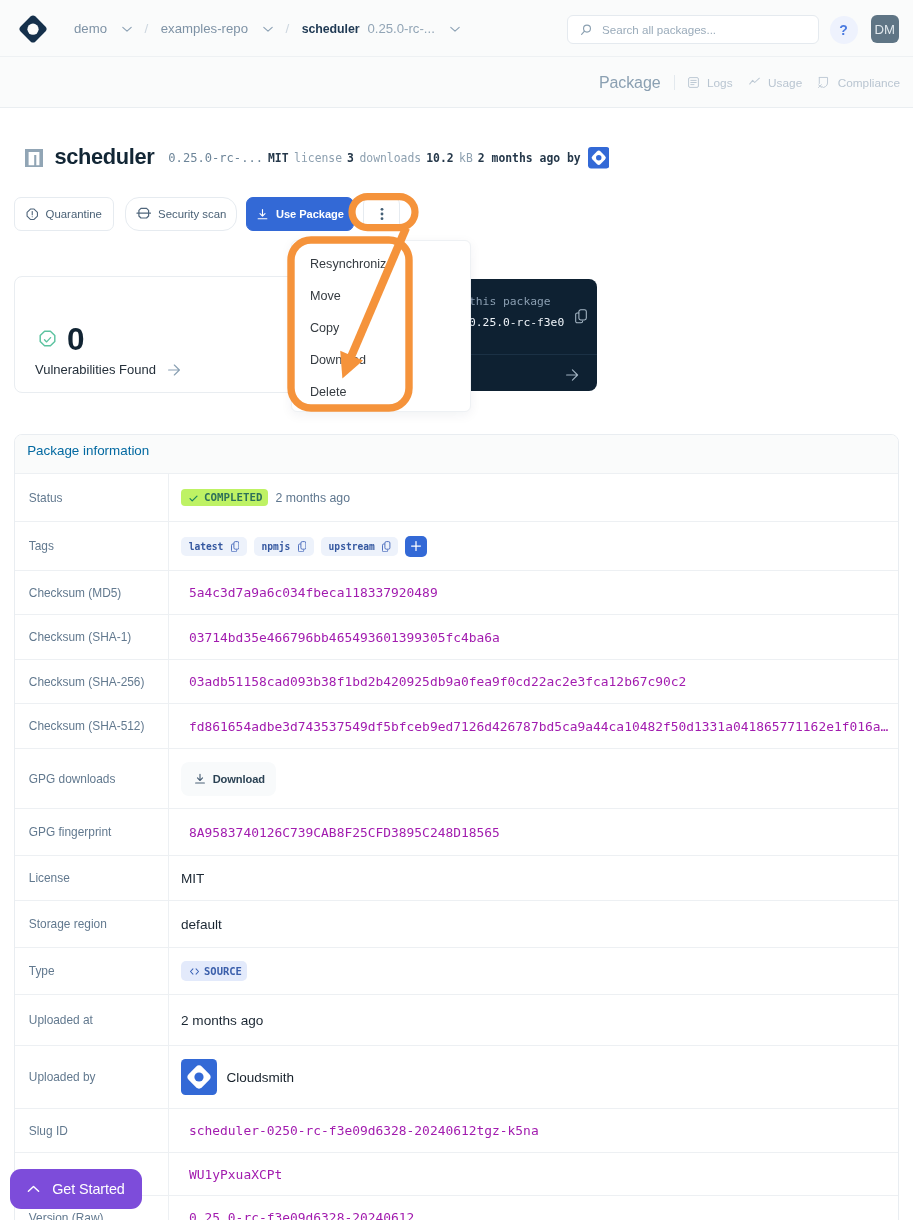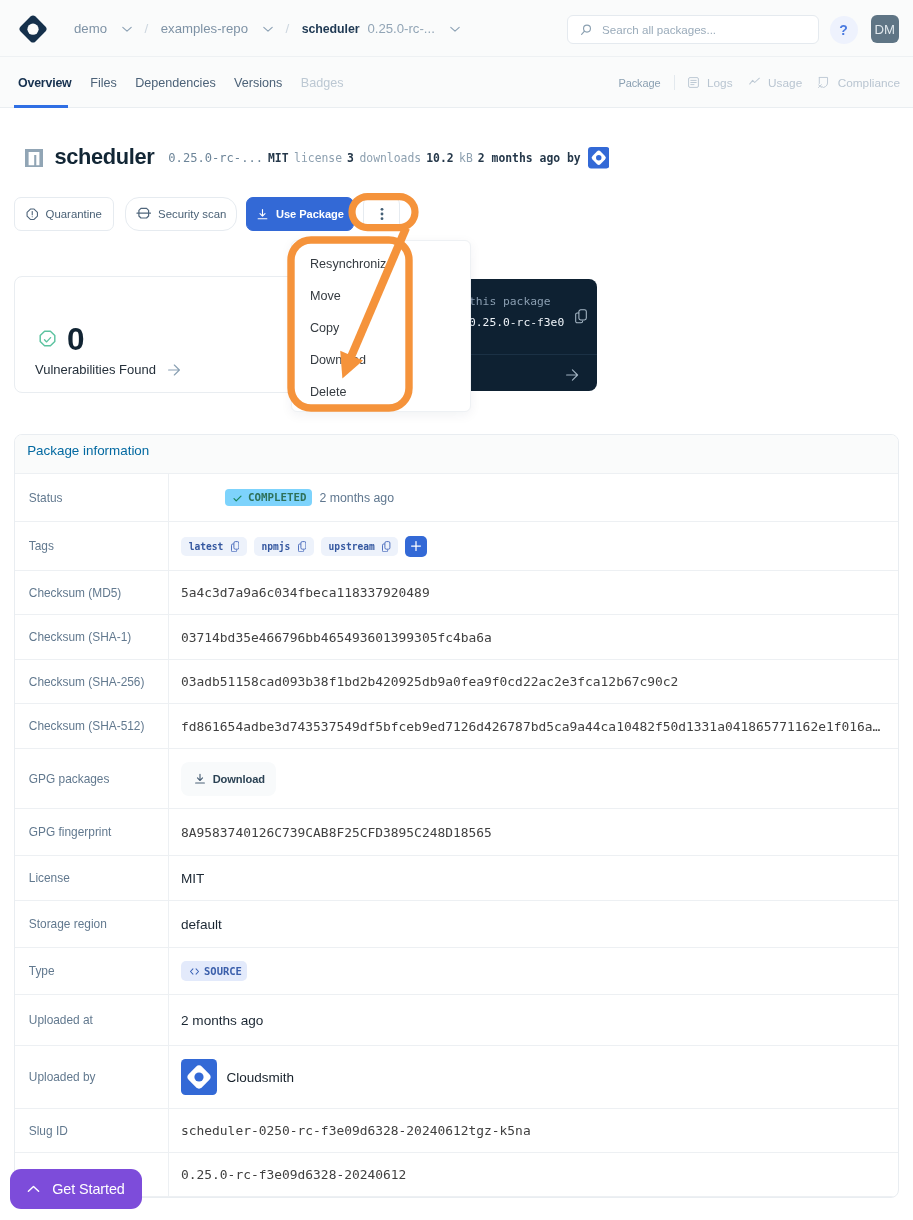--- a/index.html
+++ b/index.html
@@ -40,21 +40,21 @@
   .tabs-left { position:absolute; left:14px; top:0; height:51px; display:flex; align-items:center; }
   .tab { font-size:12.6px; color:#4c6278; padding:0 9.2px; height:51px; display:flex; align-items:center;
          white-space:nowrap; }
   .tab:first-child { padding-left:4px; padding-right:9.5px; }
   .tab.active { color:#16314f; font-weight:700; font-size:12.4px; letter-spacing:-.2px; position:relative; }
   .tab.active::after { content:""; position:absolute; left:0; bottom:0; width:54px; height:3px; background:#2f6fe4; }
   .tab.disabled { color:#bcc8d3; }
   .tabs-right { position:absolute; right:5px; top:0; height:51px; display:flex; align-items:center; }
   .rtab { font-size:11.8px; color:#b9c5d1; display:flex; align-items:center; padding:0 8px;
           white-space:nowrap; }
-  .rtab.on { color:#8ba0b2; font-weight:400; font-size:11px; letter-spacing:-.1px; }
+  .rtab.on { color:#8ba0b2; font-weight:400; font-size:16px; letter-spacing:-.1px; }
   .ri { display:inline-flex; margin-right:8.5px; }
   .rdiv { width:1px; height:15px; background:#e3e9ee; margin:0 5px; }
   .ri { width:11px; }
 
   
   .titlerow { position:absolute; left:25px; top:143px; display:flex; align-items:center; height:28px; }
   .pkgicon { display:inline-flex; margin-right:11.5px; position:relative; top:0.5px; }
   .pkgname { margin:0; font-size:21.8px; font-weight:700; color:#122635; letter-spacing:-.35px;
              line-height:28px; }
   .pkgver { margin-left:14px; font-size:12.1px; color:#6d8599; letter-spacing:0; position:relative; top:1px; }
@@ -102,25 +102,25 @@
   
   .infocard { position:absolute; left:14px; top:434px; width:885px; background:#fff;
               border:1px solid #e9edf1; border-radius:8px; overflow:hidden; }
   .infohead { height:39px; display:flex; align-items:flex-start; padding-top:8px; padding-left:12.2px;
               font-size:13.4px; font-weight:400; color:#0369a1; background:#fafbfb;
               border-bottom:1px solid #edf0f3; }
   .irow { display:flex; border-bottom:1px solid #edf0f3; height:44px; align-items:center; }
   .ilabel { width:153px; flex:0 0 153px; padding-left:13.8px; font-size:11.9px; color:#62798f; }
   .ival { flex:1; padding-left:12px; border-left:1px solid #edf0f3; align-self:stretch;
           display:flex; align-items:center; }
-  .vmono { font-family:"DejaVu Sans Mono", monospace; font-size:12.92px; color:#404040; letter-spacing:0; }
+  .vmono { font-family:"DejaVu Sans Mono", monospace; font-size:12.92px; color:#a21caf; letter-spacing:0;margin-left:8px; }
   .vtext { font-size:13.6px; color:#1b2733; }
-  .sbadge { display:inline-flex; align-items:center; height:17.5px; background:#7dd3fc;
+  .sbadge { display:inline-flex; align-items:center; height:17.5px; background:#bef264;
             border-radius:4px; padding:0 5px 0 7px; font-family:"DejaVu Sans Mono", monospace;
-            font-size:10.8px; font-weight:700; color:#2e7159; letter-spacing:0;margin-left:44px; }
+            font-size:10.8px; font-weight:700; color:#2e7159; letter-spacing:0; }
   .sbi { display:inline-flex; margin-right:5px; position:relative; top:0.5px; }
   .stime { font-size:12.3px; color:#5f778f; margin-left:8px; }
   .tagchip { display:inline-flex; align-items:center; height:19px; background:#edf2fb;
              border-radius:5px; padding:0 7.7px; margin-right:7px;
              font-family:"DejaVu Sans Mono", monospace; font-size:9.6px; color:#3558a0;
              font-weight:700; letter-spacing:0; }
   .tagcp { display:inline-flex; margin-left:7.3px; position:relative; top:0.5px; }
   .tagadd { display:inline-flex; align-items:center; justify-content:center; width:21.4px; height:21px;
             background:#3369d6; border-radius:5px; color:#fff; position:relative; top:0px; }
   .srx { position:absolute; width:1px; height:1px; overflow:hidden; clip:rect(0 0 0 0); }
@@ -204,37 +204,20 @@
 
   <div class="help">
       <span>?</span>
     </div>
   <div class="avatar">
       <span>DM</span>
     </div>
 </div>
 
 <div class="tabbar">
-  <div class="tabs-left">
-    <div class="tab active">
-        <span>Overview</span>
-      </div>
-    <div class="tab">
-        <span>Files</span>
-      </div>
-    <div class="tab">
-        <span>Dependencies</span>
-      </div>
-    <div class="tab">
-        <span>Versions</span>
-      </div>
-    <div class="tab disabled">
-        <span>Badges</span>
-      </div>
-  </div>
   <div class="tabs-right">
     <div class="rtab on">
         <span>Package</span>
       </div>
     <span class="rdiv"></span>
     <div class="rtab">
       <span class="ri">
           <svg width="11" height="11" viewBox="0 0 11 11">
             <rect x="0.6" y="0.6" width="9.8" height="9.8" rx="1.4" fill="none" stroke="#bdc9d4" stroke-width="1.0"></rect>
             <path d="M2.8 3.4h5.4M2.8 5.5h5.4M2.8 7.6h3.2" stroke="#bdc9d4" stroke-width="1.0" stroke-linecap="round"></path>
@@ -436,21 +419,21 @@
           <span class="vmono">03adb51158cad093b38f1bd2b420925db9a0fea9f0cd22ac2e3fca12b67c90c2</span>
         </div>
       </div>
       <div class="irow r-mono" style="height: 45px;">
         <div class="ilabel">Checksum (SHA-512)</div>
         <div class="ival">
           <span class="vmono">fd861654adbe3d743537549df5bfceb9ed7126d426787bd5ca9a44ca10482f50d1331a041865771162e1f016a…</span>
         </div>
       </div>
       <div class="irow r-button" style="height: 60px;">
-        <div class="ilabel">GPG packages</div>
+        <div class="ilabel">GPG downloads</div>
         <div class="ival">
           <span class="minibtn">
             <span class="mbi">
               <svg width="14" height="14" viewBox="0 0 16 16">
                 <path d="M8 2.6v7M5.1 6.8 8 9.7l2.9-2.9M3 12.6h10" fill="none" stroke="#4a6076" stroke-width="1.3" stroke-linecap="round" stroke-linejoin="round"></path>
               </svg>
             </span>
             <span>Download</span>
           </span>
         </div>
@@ -504,20 +487,26 @@
           </span>
           <span class="uname">Cloudsmith</span>
         </div>
       </div>
       <div class="irow r-mono" style="height: 44px;">
         <div class="ilabel">Slug ID</div>
         <div class="ival">
           <span class="vmono">scheduler-0250-rc-f3e09d6328-20240612tgz-k5na</span>
         </div>
       </div>
+      <div class="irow r-mono" style="height: 43px;">
+        <div class="ilabel">Identifier</div>
+        <div class="ival">
+          <span class="vmono">WU1yPxuaXCPt</span>
+        </div>
+      </div>
       <div class="irow r-mono" style="height: 44px;">
         <div class="ilabel">Version (Raw)</div>
         <div class="ival">
           <span class="vmono">0.25.0-rc-f3e09d6328-20240612</span>
         </div>
       </div>
     </div>
 </div>
 
 <div class="menu">

